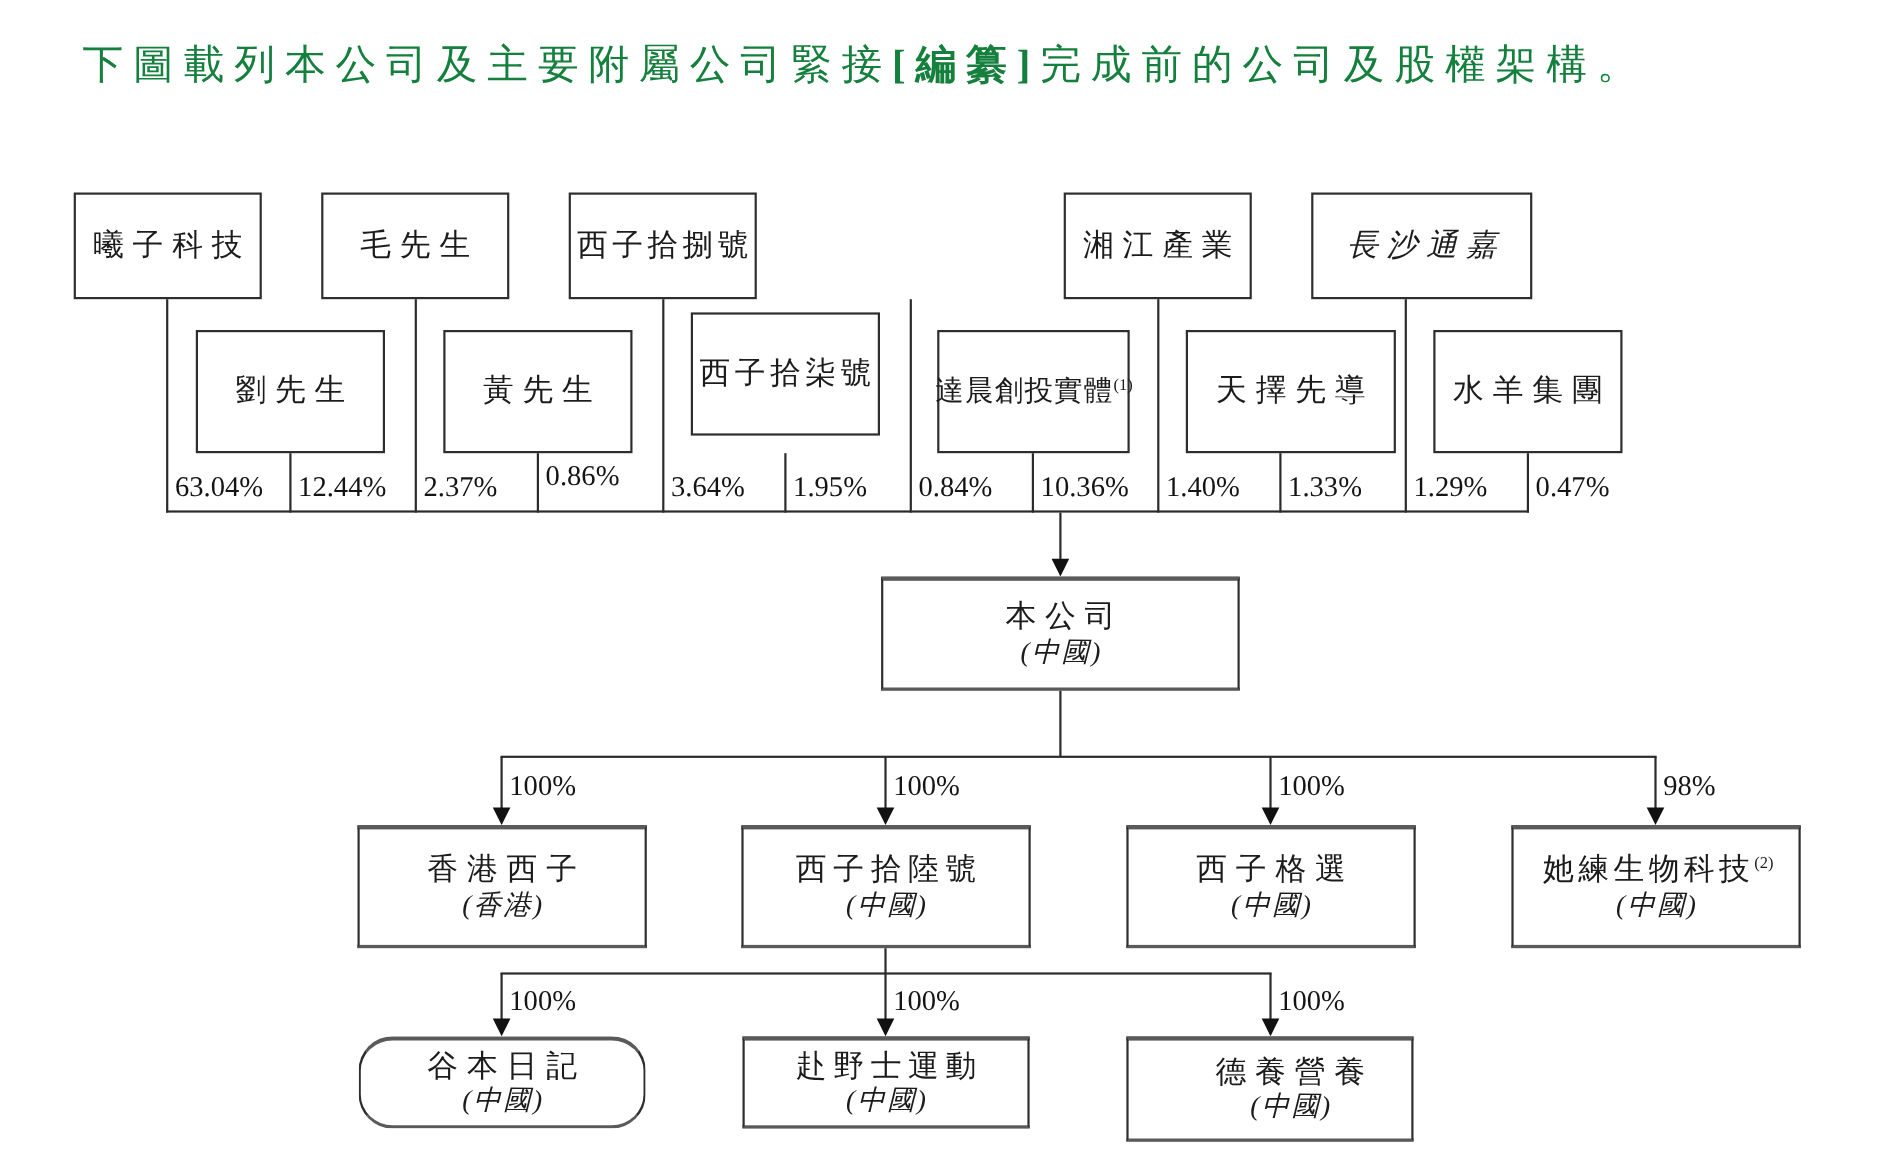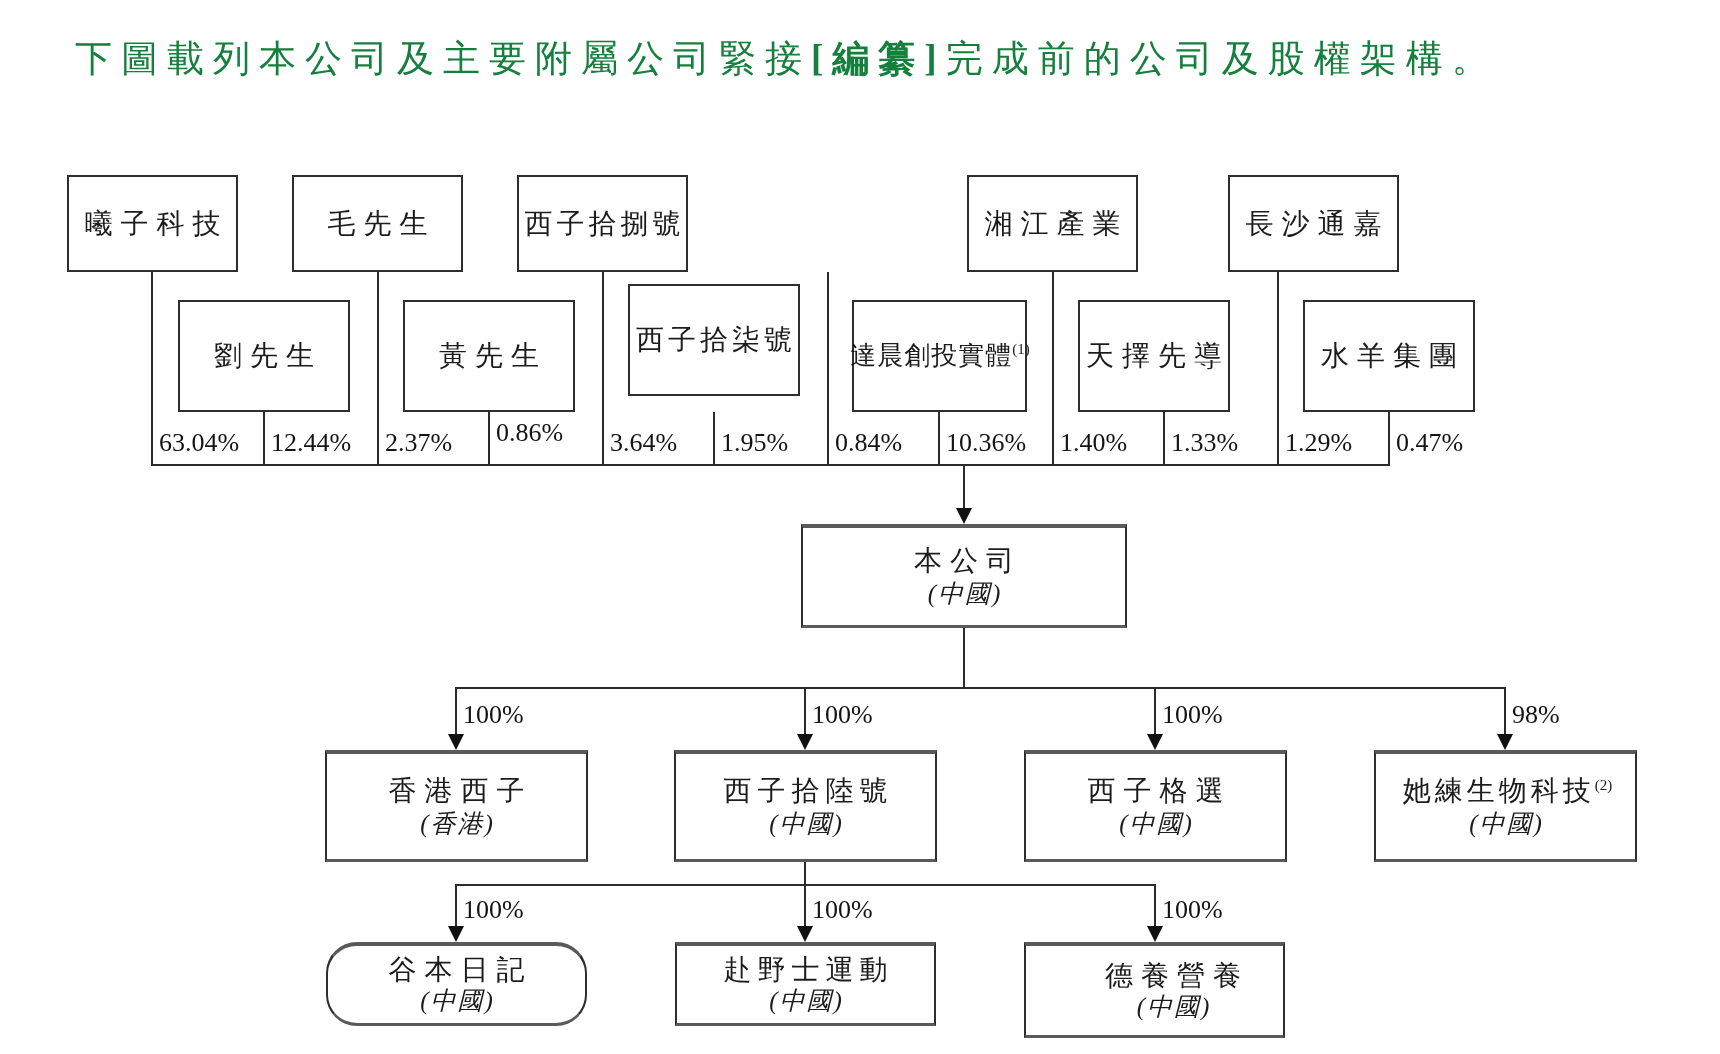--- a/index.html
+++ b/index.html
@@ -51,37 +51,37 @@
   </div>
   <div class="box" style="left:292px;top:175px;width:171px;height:97px;">
     <div class="bname ls8">毛先生</div>
   </div>
   <div class="box" style="left:517px;top:175px;width:171px;height:97px;">
     <div class="bname ls4">西子拾捌號</div>
   </div>
   <div class="box" style="left:967px;top:175px;width:171px;height:97px;">
     <div class="bname ls8">湘江產業</div>
   </div>
-  <div class="box" style="left:1228px;top:175px;width:171px;height:97px;">
+  <div class="box" style="left:1192px;top:175px;width:201px;height:97px;font-style:italic;">
     <div class="bname ls8">長沙通嘉</div>
   </div>
 
   <div class="box" style="left:178px;top:300px;width:172px;height:112px;">
     <div class="bname ls8">劉先生</div>
   </div>
   <div class="box" style="left:403px;top:300px;width:172px;height:112px;">
     <div class="bname ls8">黃先生</div>
   </div>
   <div class="box" style="left:628px;top:284px;width:172px;height:112px;">
     <div class="bname ls4">西子拾柒號</div>
   </div>
   <div class="box" style="left:852px;top:300px;width:175px;height:112px;">
     <div class="bname ls0" style="font-size:26px;"><span>達晨創投實體</span><sup>(1)</sup></div>
   </div>
-  <div class="box" style="left:1078px;top:300px;width:152px;height:112px;">
+  <div class="box" style="left:1078px;top:300px;width:191px;height:112px;">
     <div class="bname ls8">天擇先導</div>
   </div>
   <div class="box" style="left:1303px;top:300px;width:172px;height:112px;">
     <div class="bname ls8">水羊集團</div>
   </div>
 
   <div class="vline" style="left:151px;top:272px;height:194px;"></div>
   <div class="vline" style="left:377px;top:272px;height:194px;"></div>
   <div class="vline" style="left:602px;top:272px;height:194px;"></div>
   <div class="vline" style="left:827px;top:272px;height:194px;"></div>

